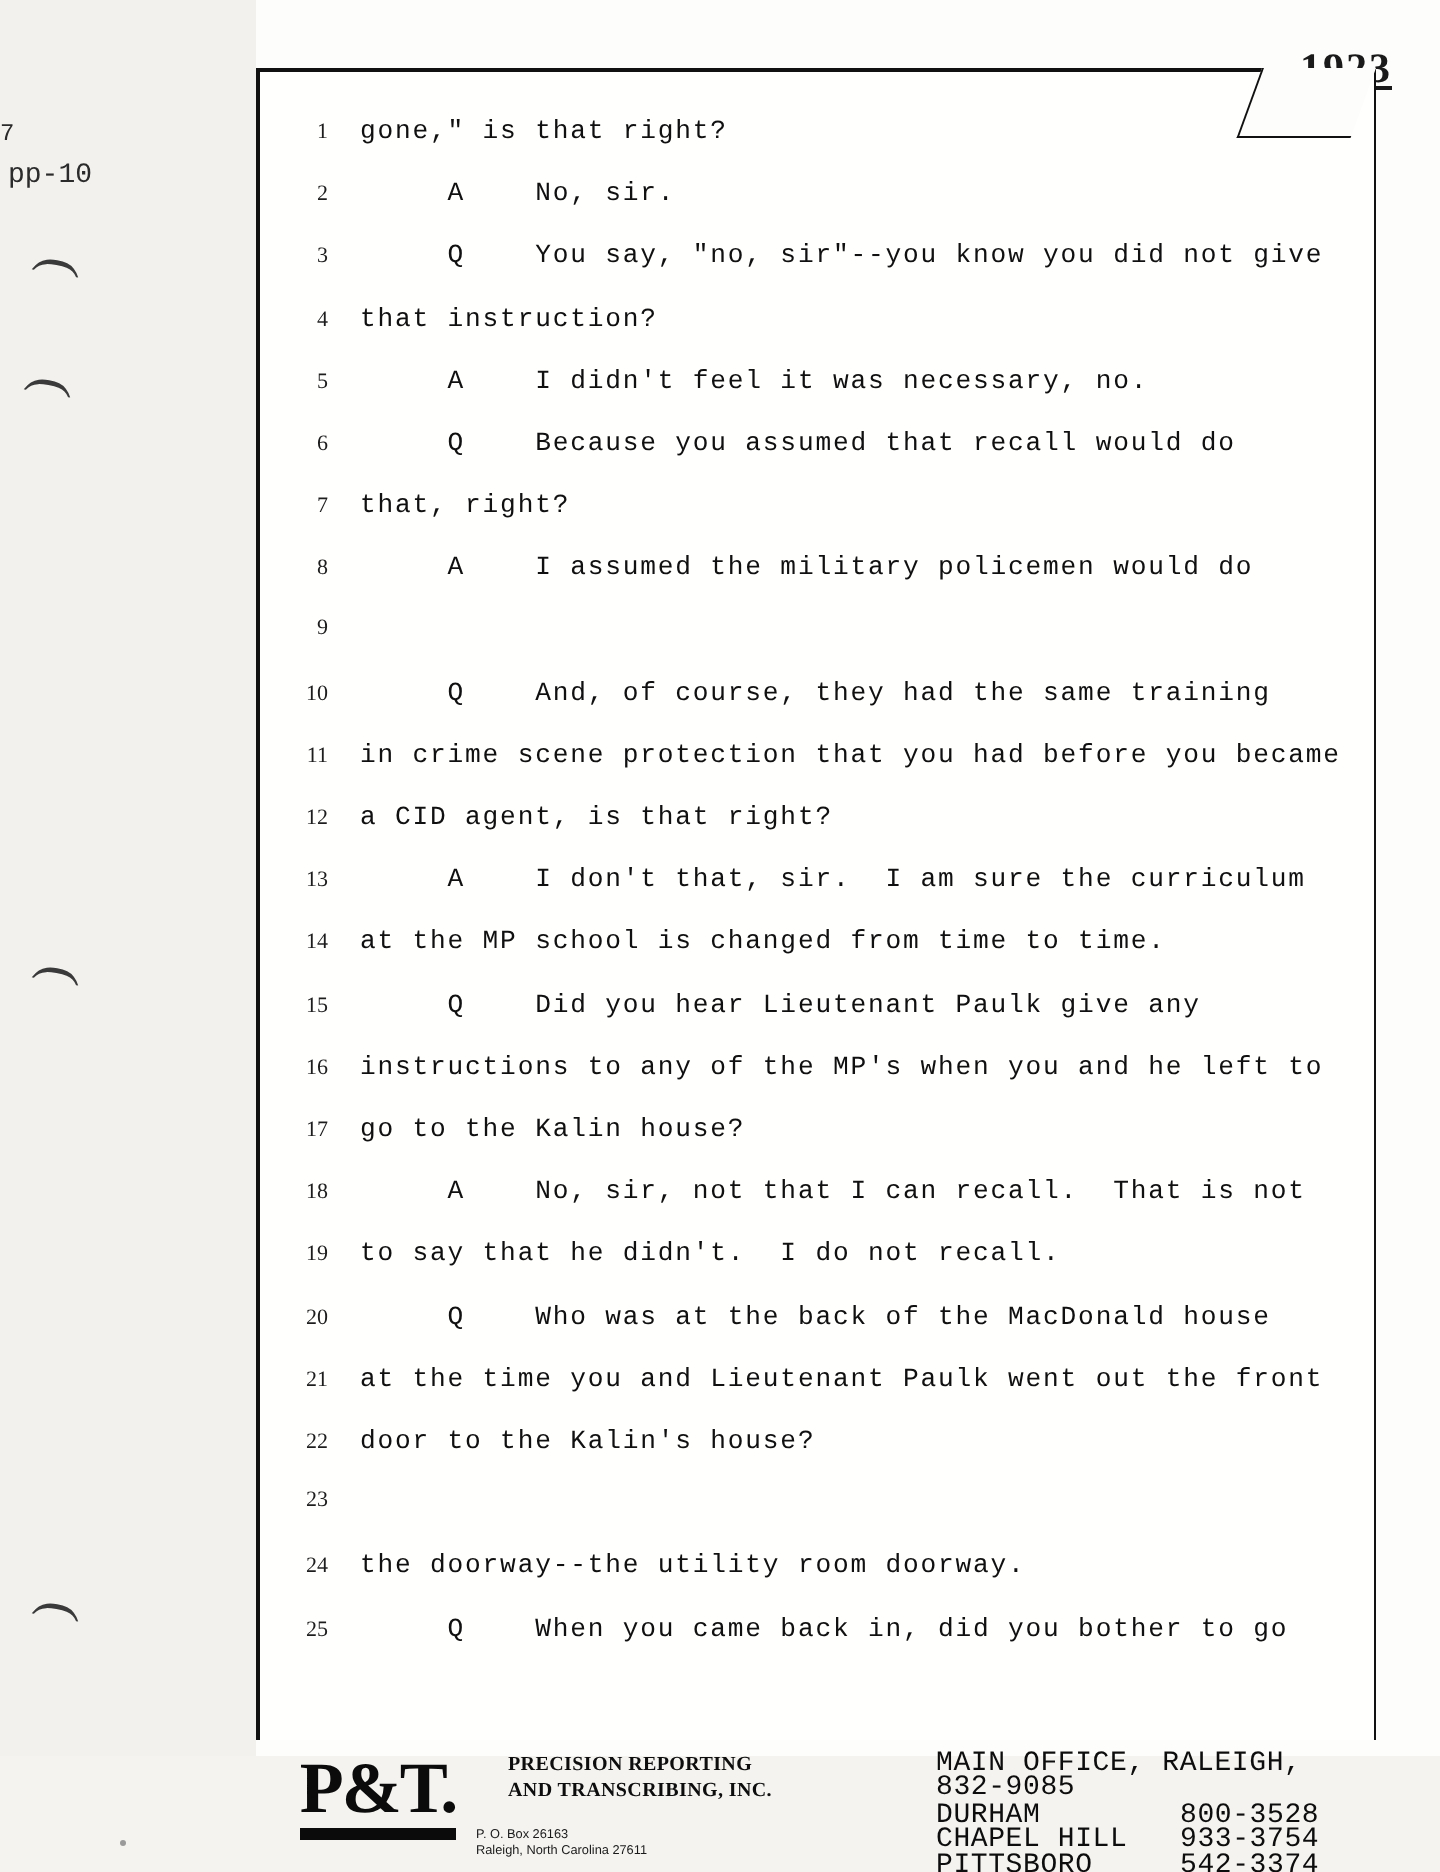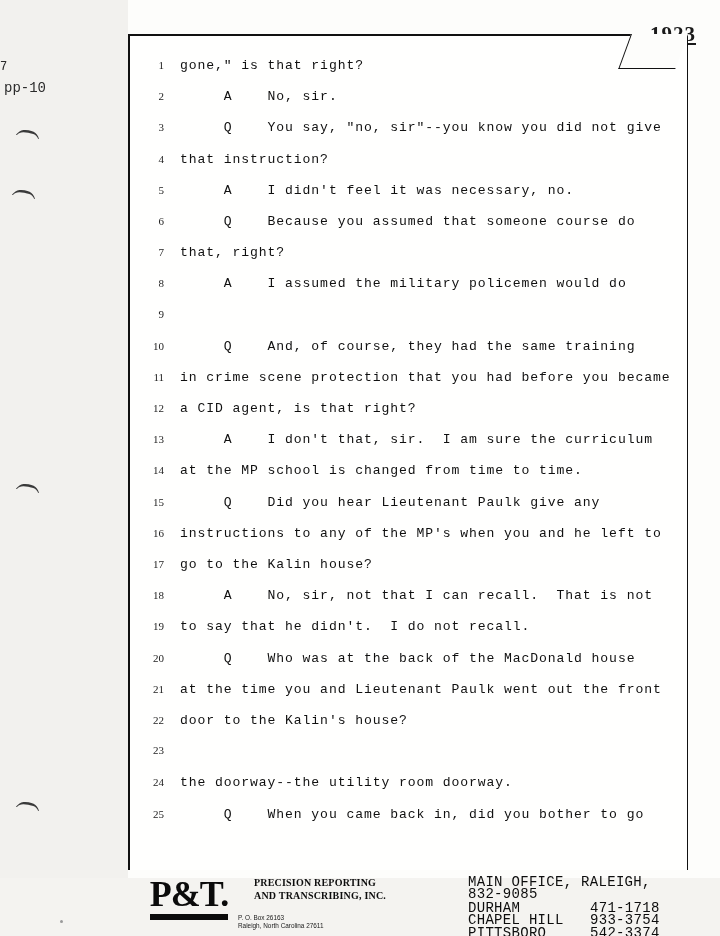--- a/index.html
+++ b/index.html
@@ -240,21 +240,21 @@
       <div class="line-row">
         <span class="line-num">4</span>
         <span class="line-text">that instruction?</span>
       </div>
       <div class="line-row">
         <span class="line-num">5</span>
         <span class="line-text">     A    I didn't feel it was necessary, no.</span>
       </div>
       <div class="line-row">
         <span class="line-num">6</span>
-        <span class="line-text">     Q    Because you assumed that someone course do</span>
+        <span class="line-text">     Q    Because you assumed that recall would do</span>
       </div>
       <div class="line-row">
         <span class="line-num">7</span>
         <span class="line-text">that, right?</span>
       </div>
       <div class="line-row">
         <span class="line-num">8</span>
         <span class="line-text">     A    I assumed the military policemen would do</span>
       </div>
       <div class="line-row">
@@ -334,21 +334,21 @@
       <div>AND TRANSCRIBING, INC.</div>
     </div>
     <div class="logo-sub">
       <div>P. O. Box 26163</div>
       <div>Raleigh, North Carolina  27611</div>
     </div>
     <div class="contacts">
       <div class="ct-main">MAIN OFFICE, RALEIGH, 832-9085</div>
       <div class="ct-row">
         <span class="ct-city">DURHAM</span>
-        <span class="ct-num">471-1718</span>
+        <span class="ct-num">800-3528</span>
       </div>
       <div class="ct-row">
         <span class="ct-city">CHAPEL HILL</span>
         <span class="ct-num">933-3754</span>
       </div>
       <div class="ct-row">
         <span class="ct-city">PITTSBORO</span>
         <span class="ct-num">542-3374</span>
       </div>
     </div>

